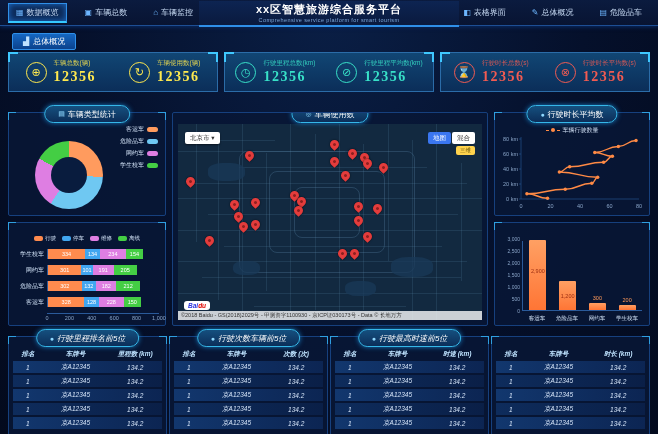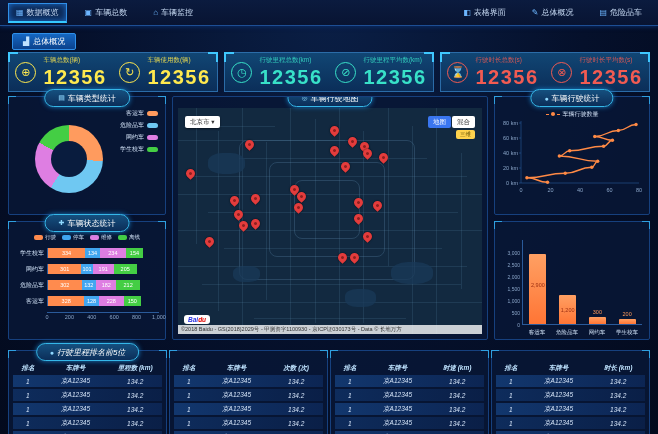--- a/index.html
+++ b/index.html
@@ -37,24 +37,24 @@
   .card{flex:1;display:flex;align-items:center;justify-content:space-around;
       background:linear-gradient(180deg,#114674,#0b2e59);
       border:1px solid #2b6ca8;position:relative;}
   .card::before,.card::after{content:"";position:absolute;width:8px;height:8px;top:-1px;}
   .card::before{left:-1px;border-top:2px solid #3fc8ff;border-left:2px solid #3fc8ff;}
   .card::after{right:-1px;border-top:2px solid #3fc8ff;border-right:2px solid #3fc8ff;}
   .stat{display:flex;align-items:center;gap:7px;}
   .stat-ic{width:21px;height:21px;border-radius:50%;border:1.5px solid;display:flex;
       align-items:center;justify-content:center;font-size:11px;}
   .stat-lb{font-size:6.5px;opacity:.85;margin-bottom:1px;}
-  .stat-v{font-size:20px;font-weight:bold;letter-spacing:1.5px;
-      font-family:Liberation Sans, sans-serif;}
-  
-  .main{display:grid;grid-template-columns:158px 1fr 156px;gap:6px;margin:4px 8px 0;height:244px;}
+  .stat-v{font-size:14px;font-weight:bold;letter-spacing:1.5px;
+      font-family:Liberation Serif, serif;}
+  
+  .main{display:grid;grid-template-columns:158px 1fr 156px;gap:6px;margin:20px 8px 0;height:214px;}
   .col{display:flex;flex-direction:column;gap:6px;}
   .panel{position:relative;flex:1;background:rgba(8,23,54,.88);
       border:1px solid #16407e;border-radius:2px;}
   .panel::before,.panel::after{content:"";position:absolute;width:7px;height:7px;top:-1px;}
   .panel::before{left:-1px;border-top:1.5px solid #2f9fe0;border-left:1.5px solid #2f9fe0;}
   .panel::after{right:-1px;border-top:1.5px solid #2f9fe0;border-right:1.5px solid #2f9fe0;}
   .cap{position:absolute;top:-8px;left:50%;transform:translateX(-50%);z-index:5;
       display:flex;align-items:center;gap:3px;padding:2.5px 13px;white-space:nowrap;
       background:linear-gradient(180deg,#15507f,#0c2e59);border:1px solid #35b7e8;
       border-radius:9px;font-size:8px;color:#fff;box-shadow:0 0 5px #1679c0;}
@@ -142,20 +142,24 @@
         </div>
         <div class="tab">
           <span class="tab-ic">▣</span>
           <span class="tab-lb">车辆总数</span>
         </div>
         <div class="tab">
           <span class="tab-ic">⌂</span>
           <span class="tab-lb">车辆监控</span>
         </div>
       </nav>
+    <div class="title-wrap">
+      <div class="title">xx区智慧旅游综合服务平台</div>
+      <div class="subtitle">Comprehensive service platform for smart tourism</div>
+    </div>
     <nav class="nav" id="nav-right">
         <div class="tab">
           <span class="tab-ic">◧</span>
           <span class="tab-lb">表格界面</span>
         </div>
         <div class="tab">
           <span class="tab-ic">✎</span>
           <span class="tab-lb">总体概况</span>
         </div>
         <div class="tab">
@@ -244,24 +248,20 @@
               <span class="lg-pill" style="background: rgb(222, 126, 226);"></span>
             </div>
             <div class="lg-row">
               <span>学生校车</span>
               <span class="lg-pill" style="background: rgb(68, 206, 68);"></span>
             </div>
           </div>
         <div class="donut" id="type-donut" style="background: conic-gradient(rgb(255, 155, 94) 0%, rgb(255, 155, 94) 26%, rgb(111, 200, 242) 26%, rgb(111, 200, 242) 59%, rgb(222, 126, 226) 59%, rgb(222, 126, 226) 83%, rgb(68, 206, 68) 83%, rgb(68, 206, 68) 100%);"></div>
       </section>
       <section class="panel" id="panel-status">
-        <div class="cap">
-          <span class="cap-ic">✚</span>
-          <span>车辆状态统计</span>
-        </div>
         <div class="status-body" id="status-body">
             <div class="legend-h">
               <span class="lgh">
                 <span class="lgh-pill" style="background: rgb(255, 139, 78);"></span>
                 <span>行驶</span>
               </span>
               <span class="lgh">
                 <span class="lgh-pill" style="background: rgb(65, 166, 240);"></span>
                 <span>停车</span>
               </span>
@@ -318,21 +318,21 @@
               <span class="sb-tick" style="left: 80%;">800</span>
               <span class="sb-tick" style="left: 100%;">1,000</span>
             </div>
           </div>
       </section>
     </div>
 
     <section class="panel map-panel">
       <div class="cap">
         <span class="cap-ic">◎</span>
-        <span>车辆行驶地图</span>
+        <span>车辆使用数</span>
       </div>
       <div class="mapbox" id="mapbox">
         <div class="city-select">北京市 ▾</div>
         <div class="map-type" id="map-type">
             <span class="mt-btn active">地图</span>
             <span class="mt-btn">混合</span>
           </div>
         <div class="mt-badge">三维</div>
         <div class="baidu-logo">Bai<b>du</b></div>
         <div class="attribution">©2018 Baidu - GS(2018)2029号 - 甲测资字1100930 - 京ICP证030173号 - Data © 长地万方</div>
@@ -391,21 +391,21 @@
           <div class="pin" style="left: 61%; top: 55%;"></div>
           <div class="pin" style="left: 56.5%; top: 64%;"></div>
           <div class="pin" style="left: 52.5%; top: 64%;"></div>
         </div>
     </section>
 
     <div class="col">
       <section class="panel" id="panel-line">
         <div class="cap">
           <span class="cap-ic">●</span>
-          <span>车辆行驶统计</span>
+          <span>行驶时长平均数</span>
         </div>
         <div class="line-body">
           <div class="line-legend">
             <span class="ll-mark"></span>
             <span>车辆行驶数量</span>
           </div>
           <svg id="line-svg" width="146" height="76" viewBox="0 0 146 76">
               <line x1="22" y1="2" x2="22" y2="64" stroke="#2a5a9a" stroke-width="0.6"></line>
               <line x1="22" y1="64" x2="140" y2="64" stroke="#2a5a9a" stroke-width="0.6"></line>
               <text x="19" y="66" text-anchor="end" font-size="5.5" fill="#8aa5c8">0 km</text>
@@ -504,20 +504,24 @@
           <span class="c1">京A12345</span>
           <span class="c2">134.2</span>
         </div>
         <div class="tbl-row">
           <span class="c0">1</span>
           <span class="c1">京A12345</span>
           <span class="c2">134.2</span>
         </div>
       </section>
       <section class="panel">
+        <div class="cap">
+          <span class="cap-ic">●</span>
+          <span>行驶次数车辆前5位</span>
+        </div>
         <div class="tbl-head">
           <span class="c0">排名</span>
           <span class="c1">车牌号</span>
           <span class="c2">次数 (次)</span>
         </div>
         <div class="tbl-row">
           <span class="c0">1</span>
           <span class="c1">京A12345</span>
           <span class="c2">134.2</span>
         </div>
@@ -536,20 +540,24 @@
           <span class="c1">京A12345</span>
           <span class="c2">134.2</span>
         </div>
         <div class="tbl-row">
           <span class="c0">1</span>
           <span class="c1">京A12345</span>
           <span class="c2">134.2</span>
         </div>
       </section>
       <section class="panel">
+        <div class="cap">
+          <span class="cap-ic">●</span>
+          <span>行驶最高时速前5位</span>
+        </div>
         <div class="tbl-head">
           <span class="c0">排名</span>
           <span class="c1">车牌号</span>
           <span class="c2">时速 (km)</span>
         </div>
         <div class="tbl-row">
           <span class="c0">1</span>
           <span class="c1">京A12345</span>
           <span class="c2">134.2</span>
         </div>

